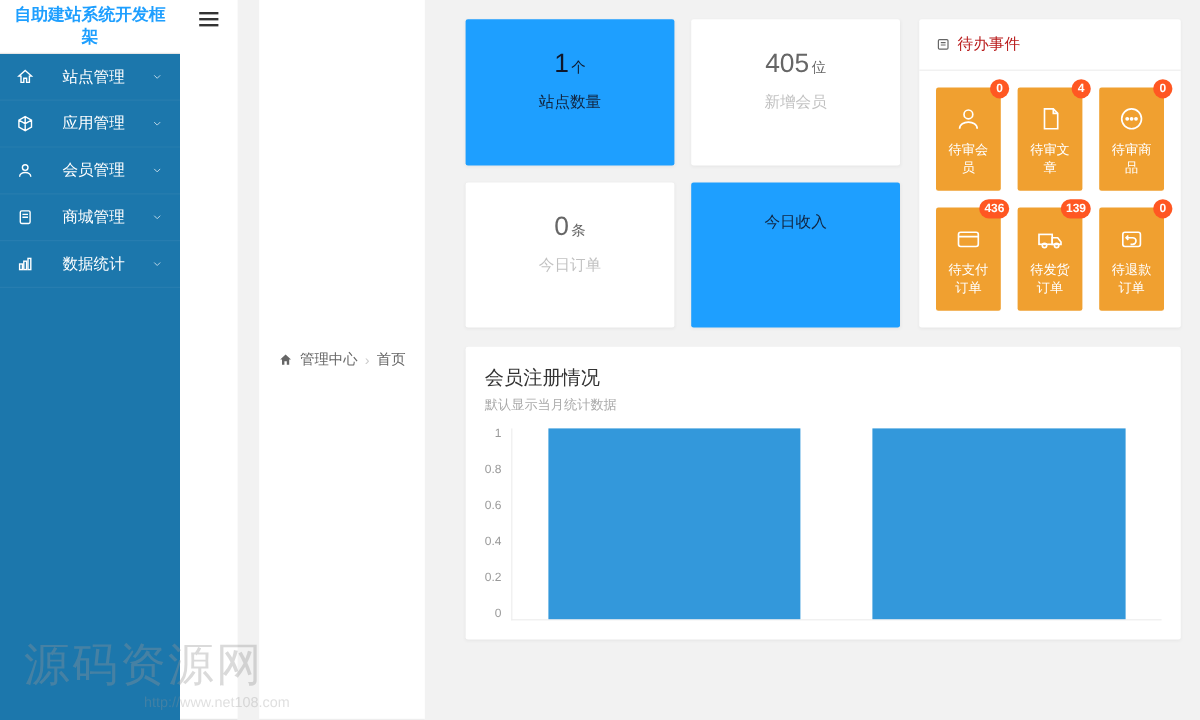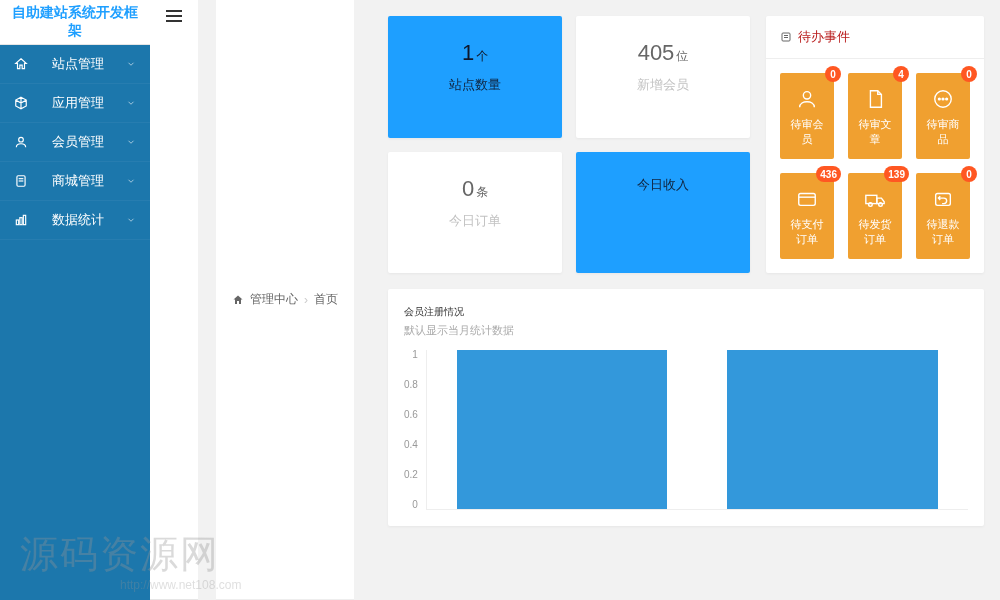--- a/index.html
+++ b/index.html
@@ -31,21 +31,21 @@
 .stat-label { font-size: 13px; opacity: 0.9; text-align: center; }
 .stat-card.white .stat-label { color: #bbb; }
 .todo-panel { flex: 1; background: #fff; border-radius: 2px; box-shadow: 0 1px 3px rgba(0,0,0,0.05); }
 .todo-header { padding: 12px 14px; border-bottom: 1px solid #eee; display: flex; align-items: center; gap: 6px; font-size: 13px; color: #b91c1c; }
 .todo-grid { display: grid; grid-template-columns: repeat(3, 1fr); gap: 14px; padding: 14px; }
 .todo-item { position: relative; background: #f0a030; border-radius: 2px; color: #fff; text-align: center; padding: 14px 6px 12px; cursor: pointer; }
 .todo-item .todo-icon { height: 24px; display: flex; align-items: center; justify-content: center; margin-bottom: 6px; }
 .todo-item .todo-label { font-size: 11px; }
 .badge { position: absolute; top: -7px; right: -7px; background: #ff5722; color: #fff; font-size: 10px; min-width: 16px; height: 16px; padding: 0 4px; border-radius: 8px; display: flex; align-items: center; justify-content: center; font-weight: bold; }
 .chart-panel { background: #fff; border-radius: 2px; padding: 16px; box-shadow: 0 1px 3px rgba(0,0,0,0.05); }
-.chart-title { font-size: 10px; color: #333; margin-bottom: 4px; }
+.chart-title { font-size: 16px; color: #333; margin-bottom: 4px; }
 .chart-subtitle { font-size: 11px; color: #aaa; margin-bottom: 12px; }
 .chart-area { display: flex; height: 160px; }
 .y-axis { display: flex; flex-direction: column; justify-content: space-between; padding-right: 8px; height: 100%; }
 .y-tick { font-size: 10px; color: #999; text-align: right; line-height: 1; }
 .plot { flex: 1; display: flex; align-items: flex-end; gap: 60px; padding: 0 30px; border-left: 1px solid #eee; border-bottom: 1px solid #eee; height: 100%; position: relative; }
 .bar { flex: 1; background: #3398db; height: 100%; max-width: 340px; }
 .watermark { position: fixed; bottom: 20px; left: 20px; font-size: 38px; color: rgba(150,150,150,0.35); font-weight: 300; pointer-events: none; letter-spacing: 2px; }
 .watermark-sub { position: fixed; bottom: 8px; left: 120px; font-size: 12px; color: rgba(150,150,150,0.3); pointer-events: none; }
 svg { display: block; }
 </style>

